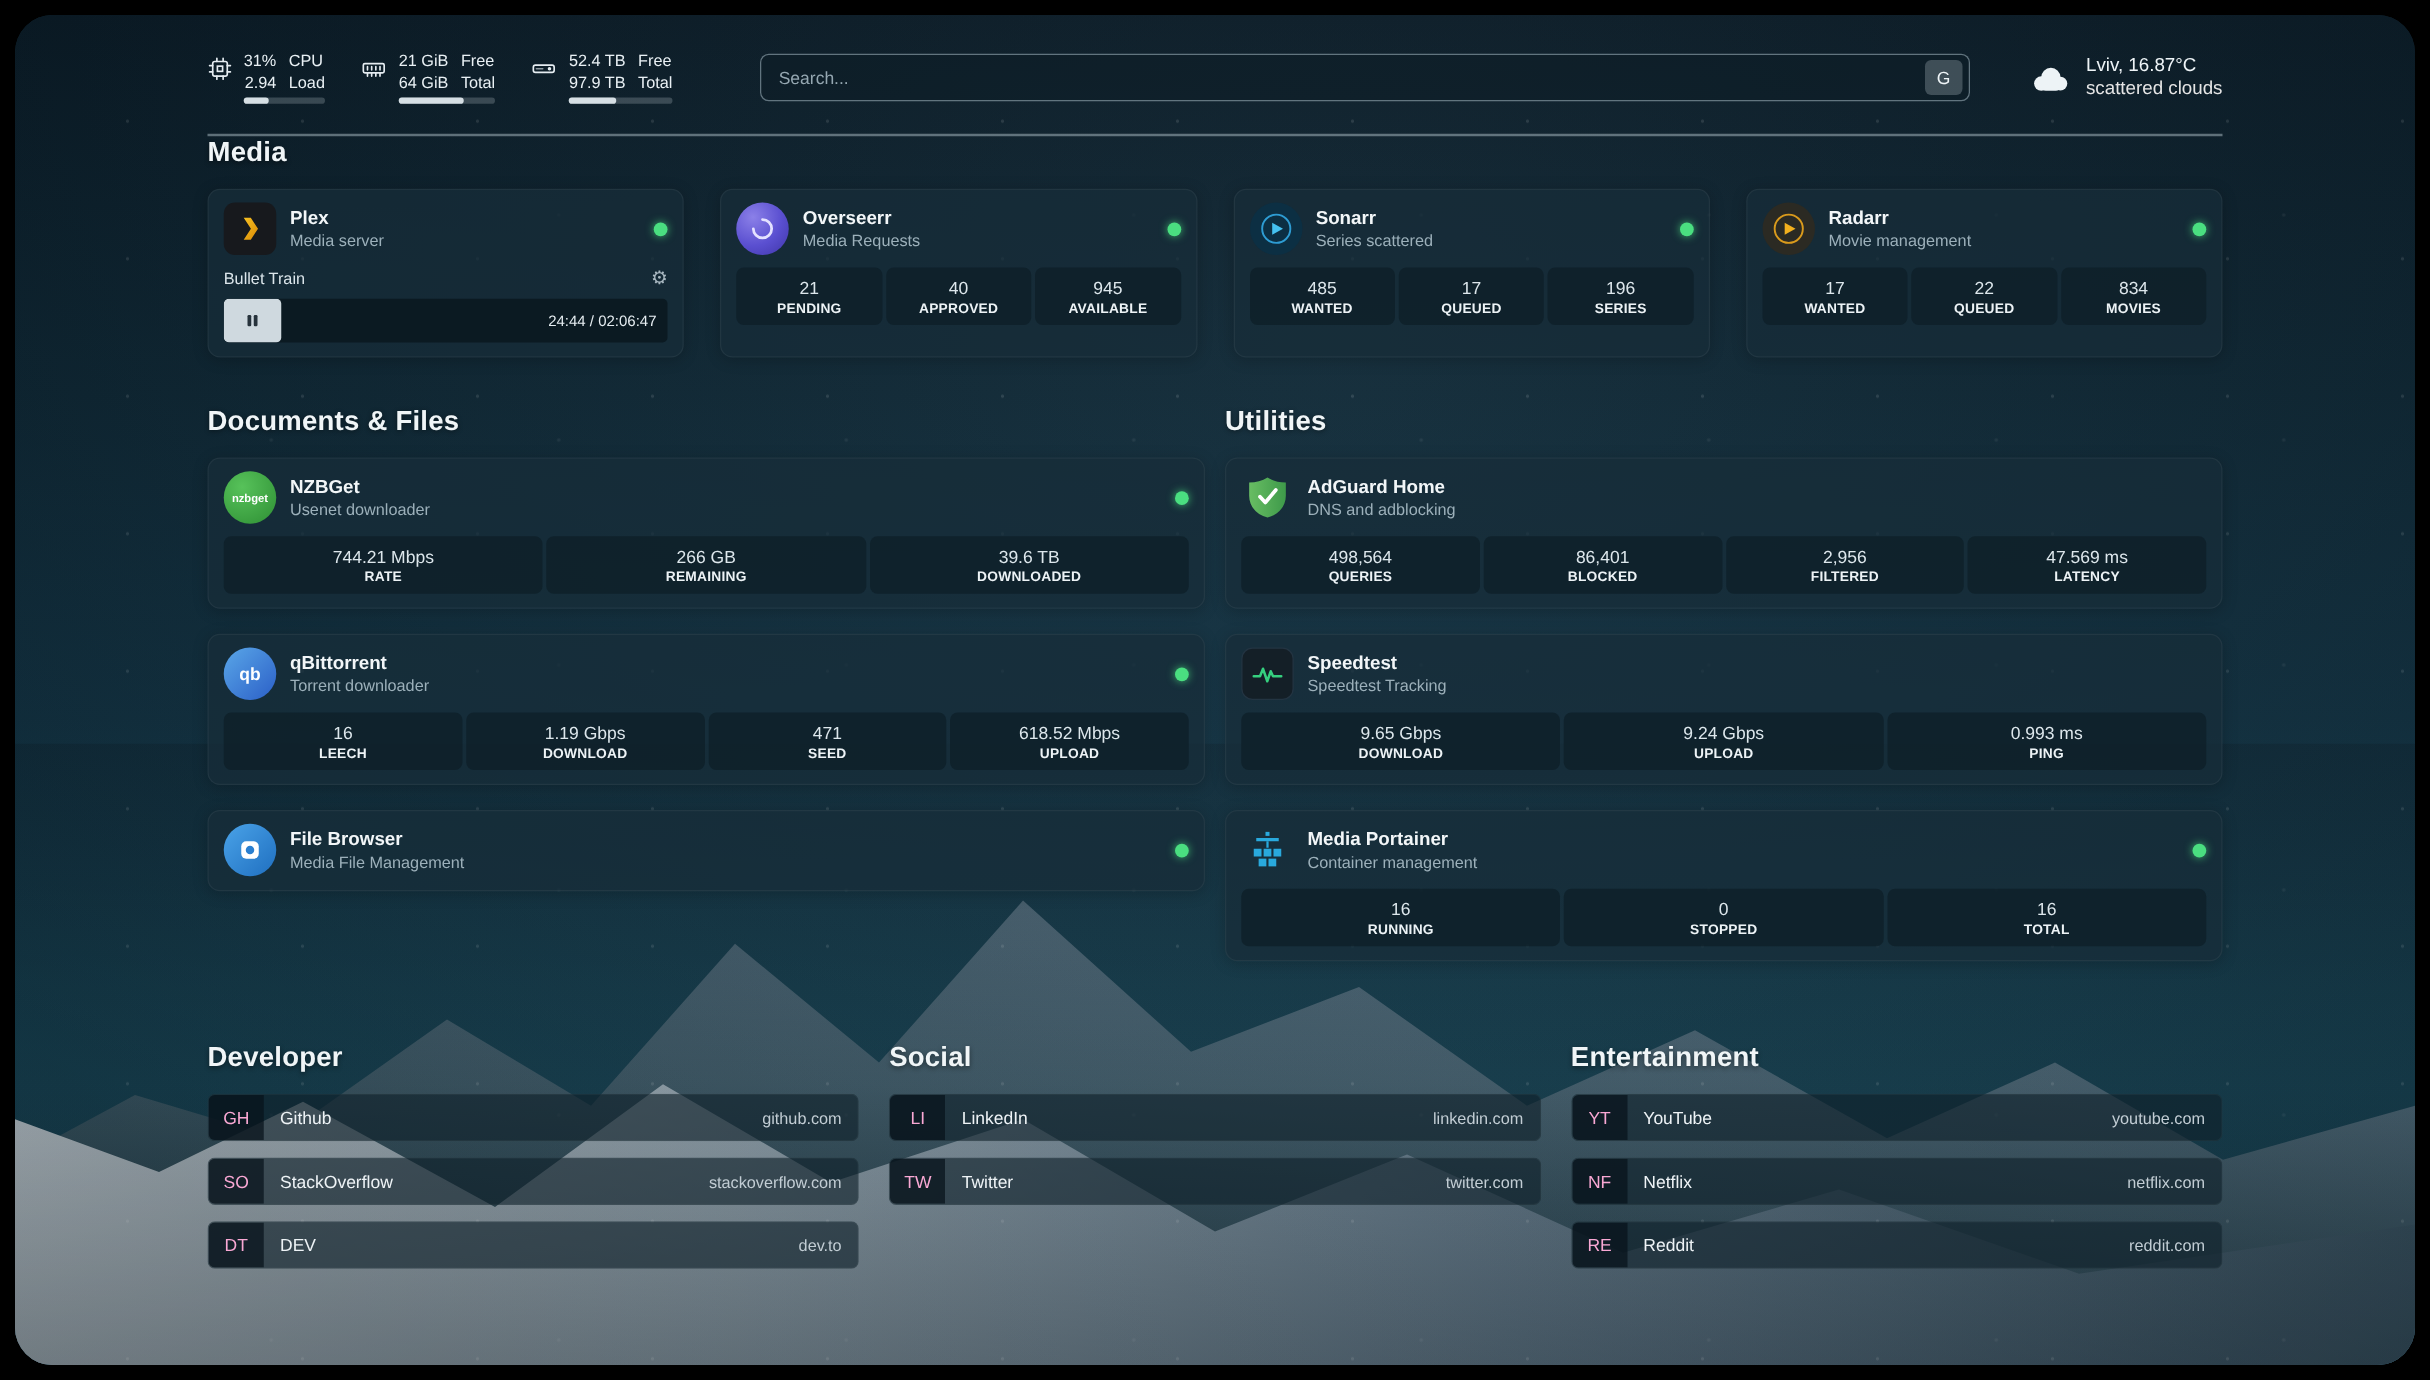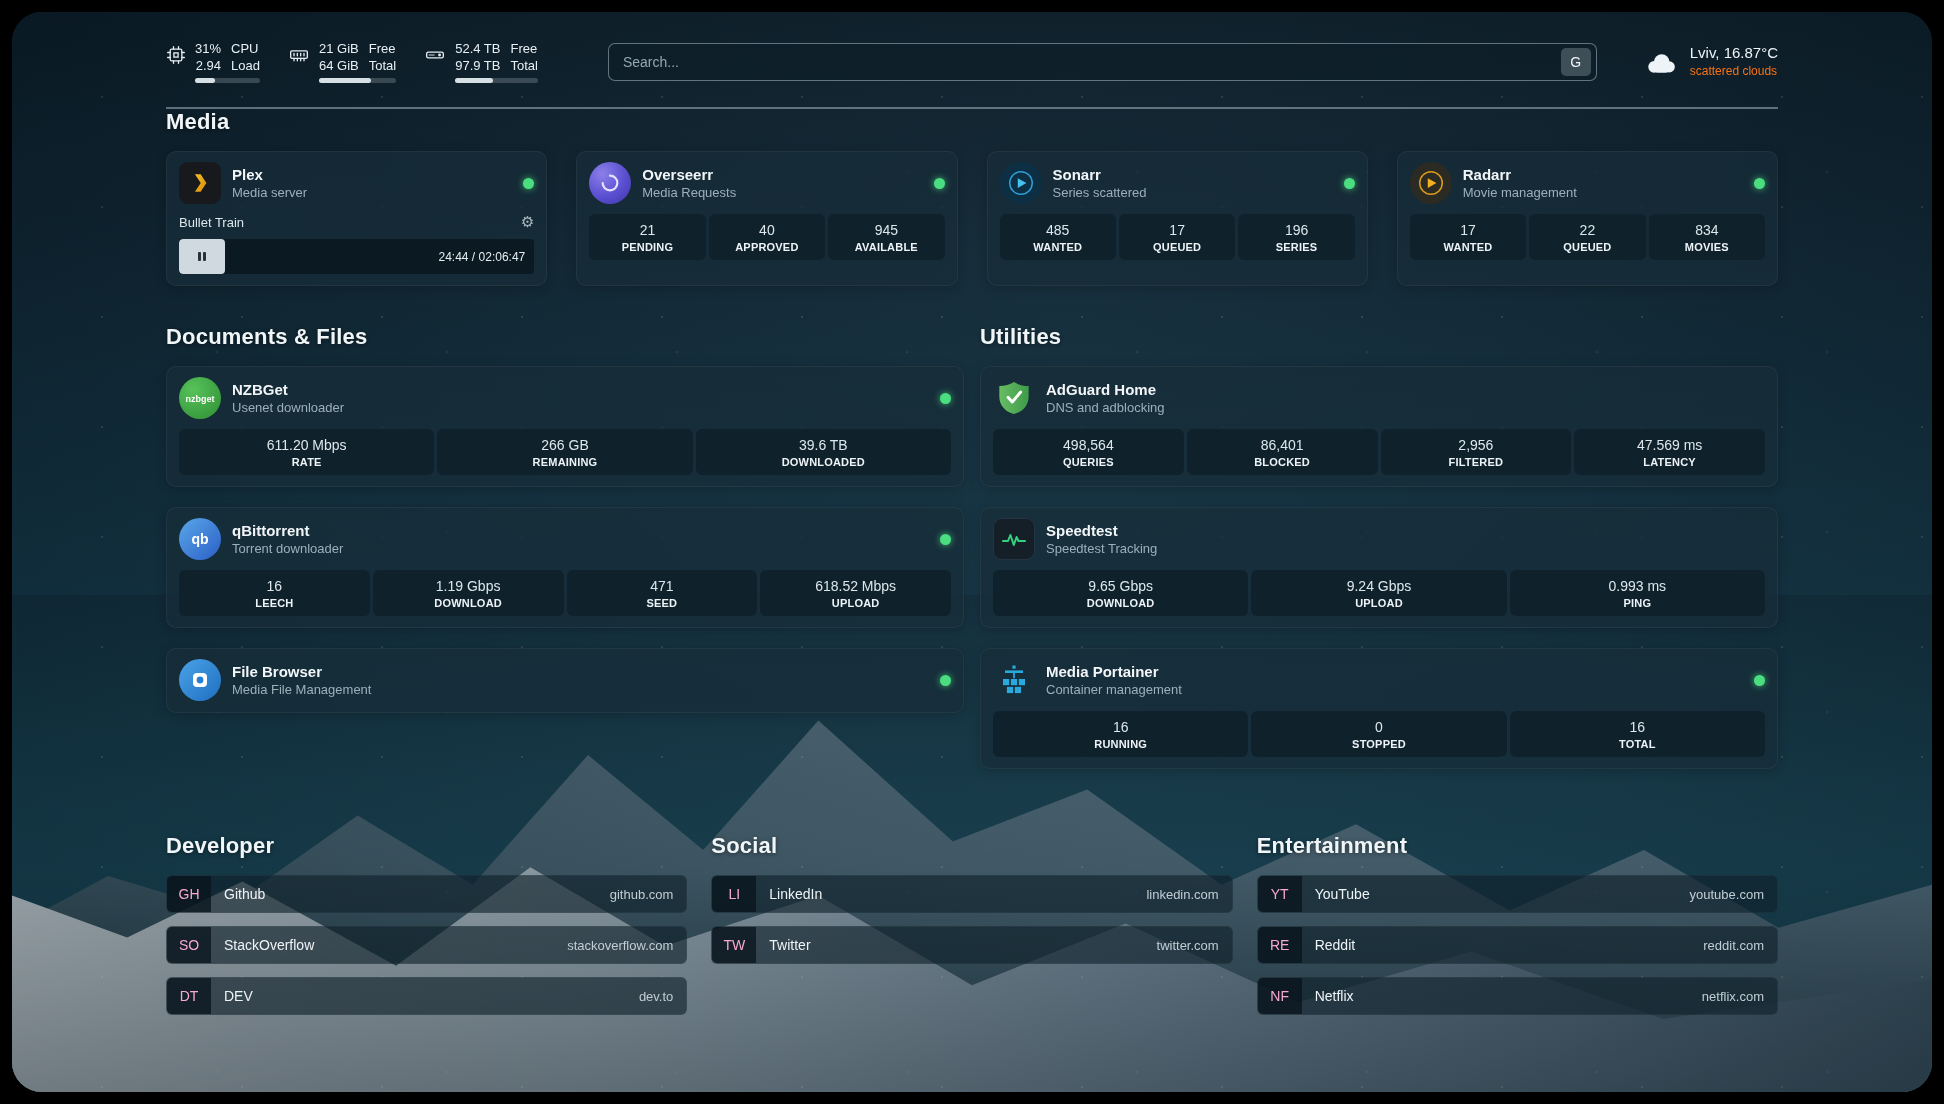--- a/index.html
+++ b/index.html
@@ -65,21 +65,21 @@
     background:rgba(13,29,39,.55); border:1px solid rgba(168,188,199,.55); border-radius:7px;
     padding:0 5px 0 14px; }
   .search input { flex:1; background:transparent; border:none; outline:none;
     color:#dfe8ed; font-size:14px; font-family:"Liberation Sans", sans-serif; }
   .search input::placeholder { color:#95a7b1; }
   .g-btn { width:30px; height:28px; border-radius:5px; background:rgba(205,218,226,.26);
     color:#eef4f7; display:flex; align-items:center; justify-content:center; font-size:14px; cursor:pointer; }
   .weather { display:flex; align-items:center; gap:11px; }
   .weather-text { display:flex; flex-direction:column; line-height:18px; }
   .weather .loc { font-size:15px; color:#eef4f7; }
-  .weather .cond { font-size:12px; color:#f97316; }
+  .weather .cond { font-size:15px; color:#e5e5e5; }
   .divider { margin-top:24px; border-bottom:2px solid rgba(208,224,232,.42); }
   
   h2.sec-title { font-size:22px; font-weight:600; color:#f0f5f7; margin:0 0 16px 0;
     letter-spacing:.2px; text-shadow:0 1px 4px rgba(0,0,0,.45); }
   .media-section { }
   .media-grid { display:grid; grid-template-columns:repeat(4,1fr); gap:29px; }
   .card { background:rgba(23,44,56,.74); border:1px solid rgba(255,255,255,.05);
     border-radius:10px; padding:10px 12px 11px; box-shadow:0 2px 12px rgba(0,0,0,.2); }
   .card-head { display:flex; align-items:center; gap:11px; }
   .svc-icon { width:42px; height:42px; border-radius:9px; display:flex; align-items:center;
@@ -365,21 +365,21 @@
                 </svg>
             </span>
             <span class="head-text">
               <span class="svc-name">NZBGet</span>
               <span class="svc-sub">Usenet downloader</span>
             </span>
             <span class="dot"></span>
           </div>
           <div class="stats">
             <div class="stat">
-              <div class="stat-value">611.20 Mbps</div>
+              <div class="stat-value">744.21 Mbps</div>
               <div class="stat-label">RATE</div>
             </div>
             <div class="stat">
               <div class="stat-value">266 GB</div>
               <div class="stat-label">REMAINING</div>
             </div>
             <div class="stat">
               <div class="stat-value">39.6 TB</div>
               <div class="stat-label">DOWNLOADED</div>
             </div>
@@ -577,26 +577,26 @@
       </section>
 
       <section>
         <h2 class="sec-title">Entertainment</h2>
         <div class="bm-row">
           <span class="bm-abbr">YT</span>
           <span class="bm-name">YouTube</span>
           <span class="bm-url">youtube.com</span>
         </div>
         <div class="bm-row">
+          <span class="bm-abbr">NF</span>
+          <span class="bm-name">Netflix</span>
+          <span class="bm-url">netflix.com</span>
+        </div>
+        <div class="bm-row">
           <span class="bm-abbr">RE</span>
           <span class="bm-name">Reddit</span>
           <span class="bm-url">reddit.com</span>
         </div>
-        <div class="bm-row">
-          <span class="bm-abbr">NF</span>
-          <span class="bm-name">Netflix</span>
-          <span class="bm-url">netflix.com</span>
-        </div>
       </section>
     </div>
 
   </div>
 </div>
 
 </body></html>

